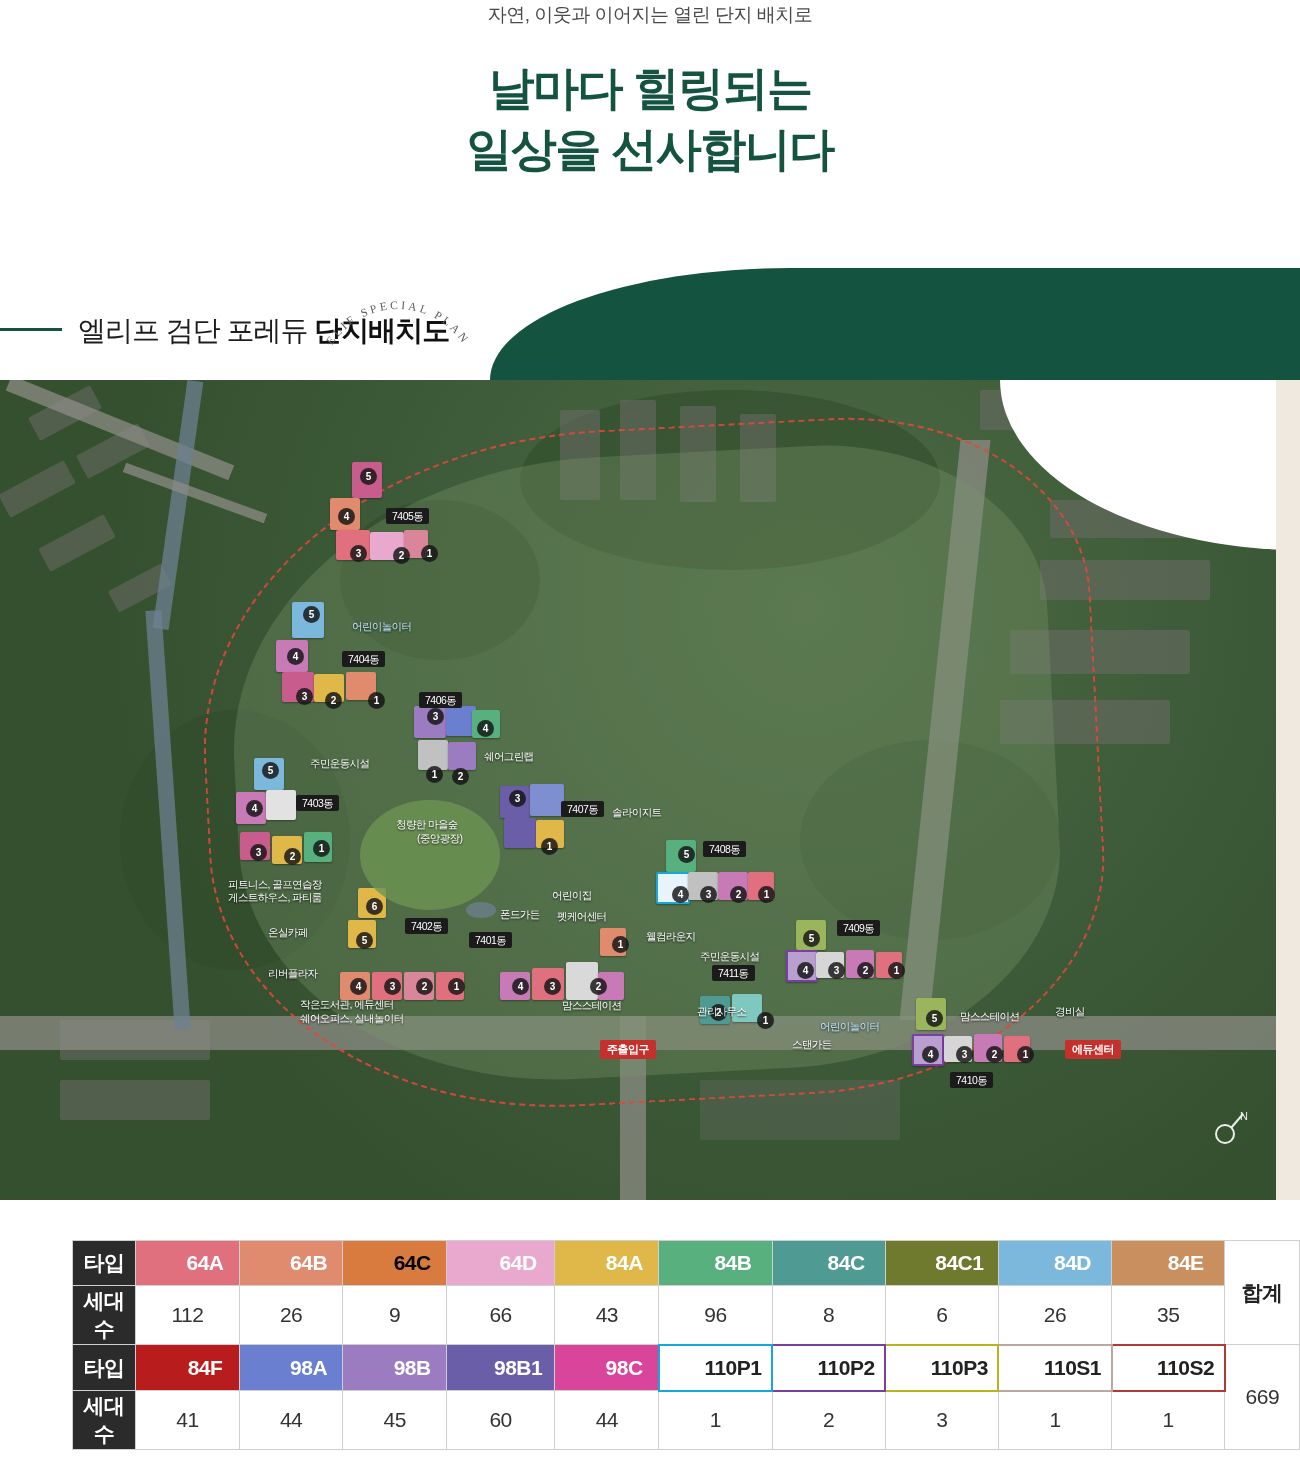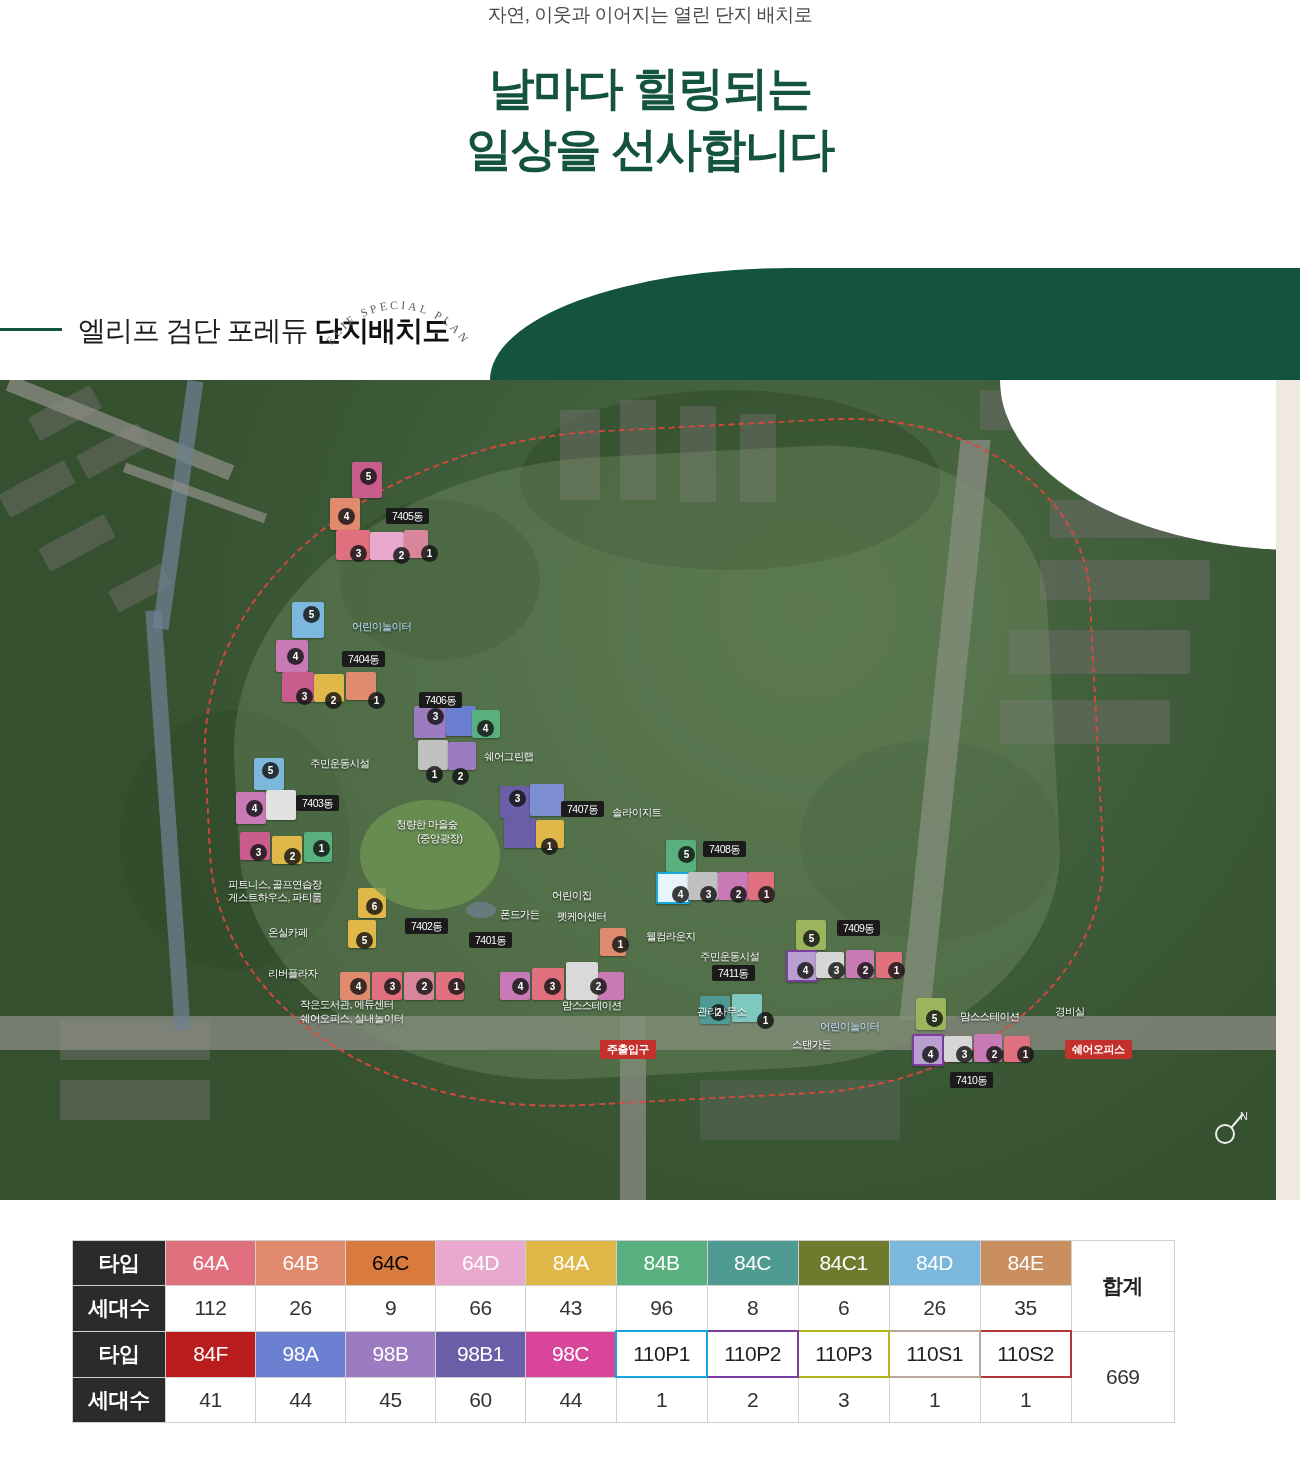--- a/index.html
+++ b/index.html
@@ -87,21 +87,21 @@
   
   .table-area{position:absolute;left:0;top:1200px;width:1300px;height:280px;background:#fff;}
   table.type-table{
     position:absolute;left:72px;top:40px;border-collapse:collapse;table-layout:fixed;
   }
   table.type-table td{
     border:1px solid #cfcfcf;text-align:center;font-size:21px;height:42px;
     letter-spacing:-0.5px;
   }
   td.hdr{background:#2b2b2b;color:#fff;font-weight:bold;width:90px;font-size:18px;}
-  td.type{color:#fff;font-weight:normal;font-size:19px;width:87px;}
+  td.type{color:#fff;font-weight:bold;font-size:19px;width:87px;padding-left:36px;}
   td.cnt{background:#fff;color:#333;font-size:17px;}
   td.total-hdr{background:#fff;color:#222;font-weight:bold;font-size:18px;width:100px;}
   td.total-val{background:#fff;color:#333;font-size:19px;}
 </style>
 </head>
 <body>
 
 <div class="hero">
   <div class="hero-sub">자연, 이웃과 이어지는 열린 단지 배치로</div>
   <div class="hero-title">
@@ -318,21 +318,21 @@
       <div class="fac" style="left: 562px; top: 619px;">맘스스테이션</div>
       <div class="fac" style="left: 697px; top: 625px;">관리사무소</div>
       <div class="fac" style="left: 792px; top: 658px;">스탠가든</div>
       <div class="fac blue" style="left: 820px; top: 640px;">어린이놀이터</div>
       <div class="fac" style="left: 960px; top: 630px;">맘스스테이션</div>
       <div class="fac" style="left: 1055px; top: 625px;">경비실</div>
     </div>
 
   <div id="gate-layer">
       <div class="gate" style="left: 600px; top: 660px;">주출입구</div>
-      <div class="gate" style="left: 1065px; top: 660px;">쉐어오피스</div>
+      <div class="gate" style="left: 1065px; top: 660px;">에듀센터</div>
     </div>
 
   <div class="compass">
     <svg width="42" height="42" viewBox="0 0 42 42">
       <circle cx="15" cy="26" r="9" fill="none" stroke="#ffffff" stroke-width="2"></circle>
       <line x1="21" y1="20" x2="33" y2="6" stroke="#ffffff" stroke-width="2"></line>
       <text x="30" y="12" font-size="11" fill="#ffffff" font-family="Liberation Sans, sans-serif">N</text>
     </svg>
   </div>
 </div>

